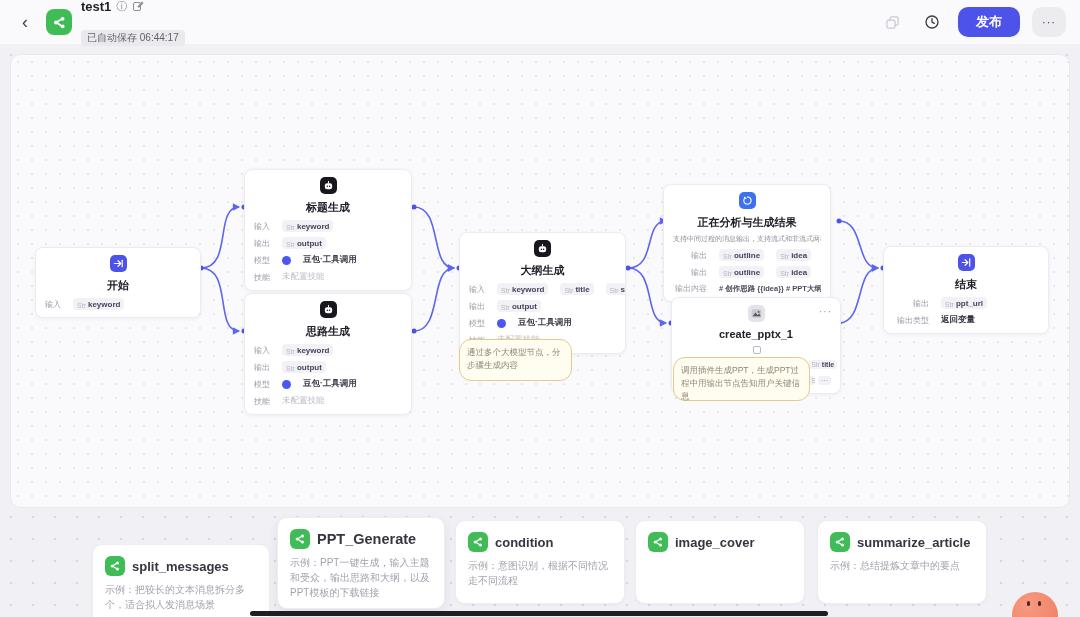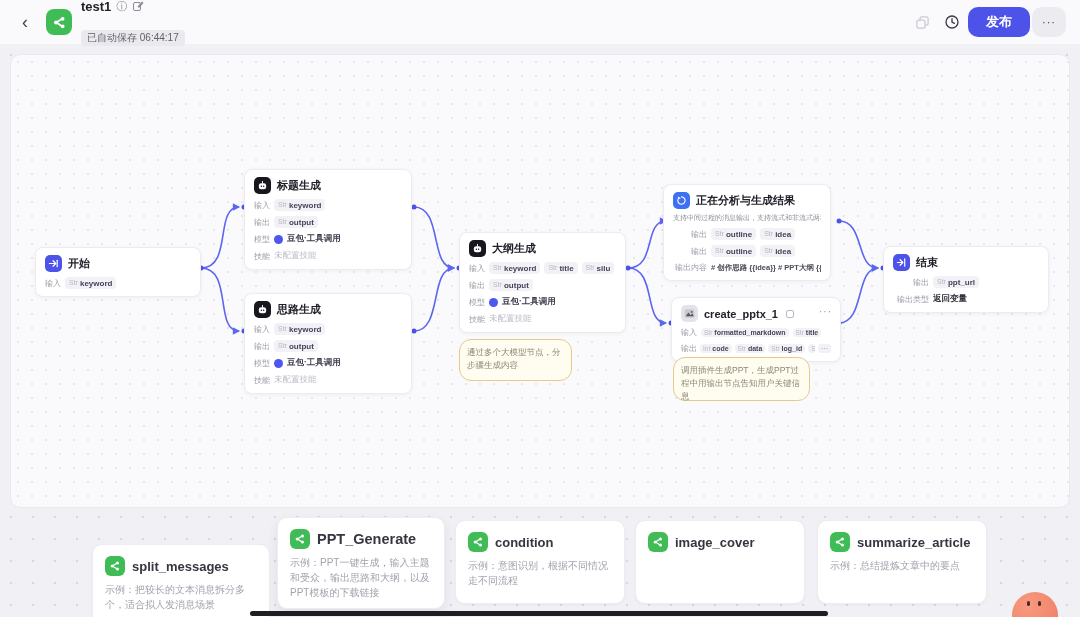--- a/index.html
+++ b/index.html
@@ -20,54 +20,54 @@
   .back-btn { width:26px; height:26px; display:flex; align-items:center; justify-content:center;
     font-size:18px; color:#3e3f47; border-radius:6px; cursor:pointer; }
   .app-icon { width:26px; height:26px; border-radius:8px; background:#3fbc55;
     display:flex; align-items:center; justify-content:center; margin-left:8px; flex:none; }
   .title-col { margin-left:9px; display:flex; flex-direction:column; gap:16px; }
   .title-row { display:flex; align-items:center; gap:5px; }
   .wf-title { font-size:13px; font-weight:700; color:#1f2026; }
   .info-i { font-size:11px; color:#8b8b95; }
   .autosave { align-self:flex-start; background:#e9e9ee; border-radius:4px; padding:1px 6px;
     font-size:10px; color:#62626d; }
-  .header-right { margin-left:auto; display:flex; align-items:center; gap:2px; }
+  .header-right { margin-left:auto; display:flex; align-items:center; gap:12px; }
   .h-icon-btn { width:28px; height:28px; display:flex; align-items:center; justify-content:center;
     border-radius:8px; cursor:pointer; }
   .publish-btn { height:30px; padding:0 18px; background:#4d53e8; color:#fff; border:none;
     border-radius:10px; font-size:13px; font-weight:600; cursor:pointer;
     font-family:"Liberation Sans","DejaVu Sans",sans-serif; }
   .more-btn { height:30px; width:34px; background:#ebebf0; border:none; border-radius:10px;
     color:#3c3d45; font-size:11px; letter-spacing:1px; cursor:pointer; }
   
   .canvas {
     position:absolute; left:10px; top:54px; width:1060px; height:454px;
     background:#fafafc;
     background-image:radial-gradient(circle,#e7e7ee 1px,transparent 1.1px);
     background-size:14px 14px;
     border:1px solid #e8e8ee; border-radius:10px; overflow:hidden;
   }
   .edges { position:absolute; left:0; top:0; }
   .node { position:absolute; background:#fff; border:1px solid #ebebf1; border-radius:8px;
     box-shadow:0 1px 4px rgba(25,25,50,.05); padding:7px 9px; overflow:hidden; }
-  .node-head { display:flex; align-items:center; gap:6px; }
+  .node-head { display:flex; align-items:center; gap:6px;flex-direction:column; }
   .nicon { width:17px; height:17px; border-radius:5px; display:flex; align-items:center;
     justify-content:center; flex:none; }
   .nicon.purple { background:#4d53e8; }
   .nicon.dark { background:#17171d; }
   .nicon.blue { background:#3d71f2; }
   .nicon.plugin { background:#e3e3e9; }
   .ntitle { font-size:11px; font-weight:700; color:#20212a; white-space:nowrap; }
-  .nrow { display:flex; align-items:center; gap:4px; margin-top:5px; white-space:nowrap; }
+  .nrow { display:flex; align-items:center; gap:12px; margin-top:5px; white-space:nowrap; }
   .lbl { font-size:8px; color:#9c9ca8; flex:none; }
   .lbl.w16 { width:16px; }
   .lbl.w34 { width:34px; text-align:right; }
   .lbl.w36 { width:36px; text-align:right; }
   .tag { background:#f1f1f6; border-radius:4px; padding:1.5px 4px; font-size:8px; color:#45465a;
-    display:inline-flex; align-items:flex-start; gap:2px; font-weight:600; }
+    display:inline-flex; align-items:flex-end; gap:2px; font-weight:600; }
   .tag .t { color:#b8b8c4; font-size:7px; font-weight:400; }
   .tag.tiny { font-size:7px; padding:1px 3px; }
   .tag.tiny .t { font-size:6.5px; }
   .tag.fade { max-width:34px; overflow:hidden; color:#c3c3cd; }
   .chip { background:#f1f1f6; border-radius:3px; padding:1px 3px; font-size:7px; color:#9a9aa6; }
   .mdot { width:9px; height:9px; border-radius:50%; background:#4c57f0; flex:none; }
   .mtext { font-size:8.5px; color:#3c3d4c; font-weight:600; }
   .muted { font-size:8.5px; color:#bcbcc7; }
   .subtitle { font-size:7px; color:#8b8b97; margin-top:4px; white-space:nowrap; overflow:hidden; }
   .content-txt { font-size:7.5px; color:#494a56; overflow:hidden; font-weight:600; }

